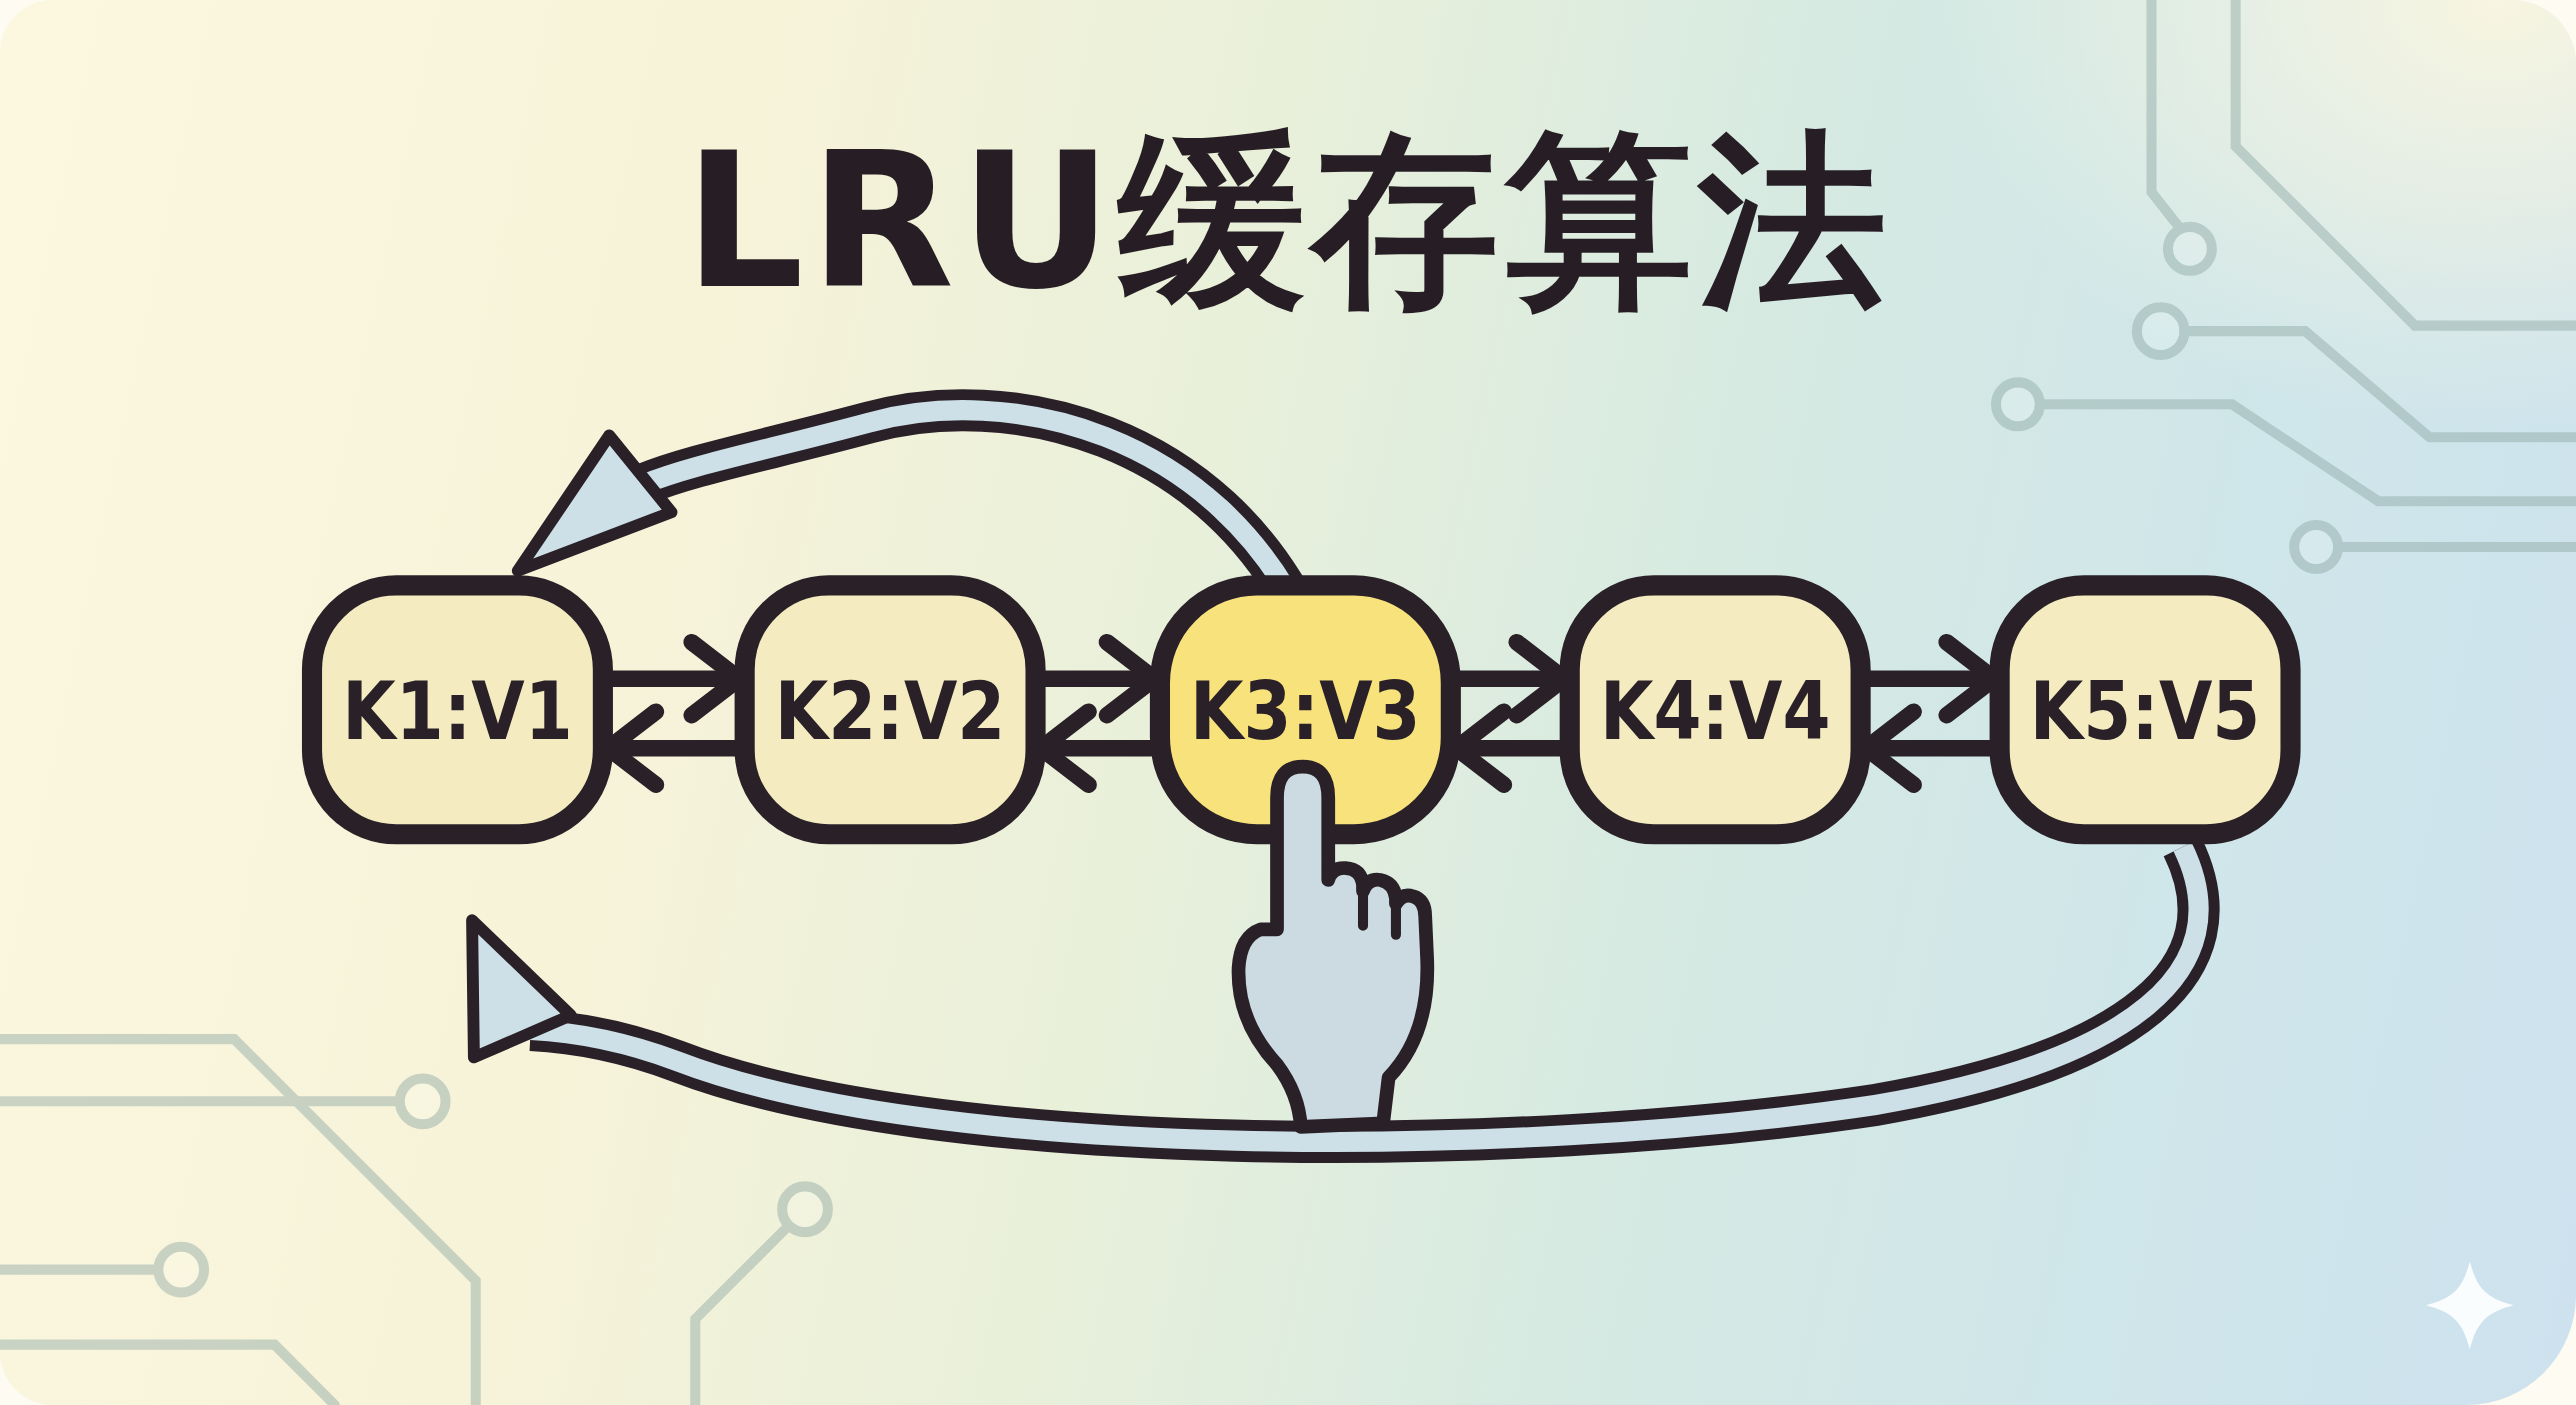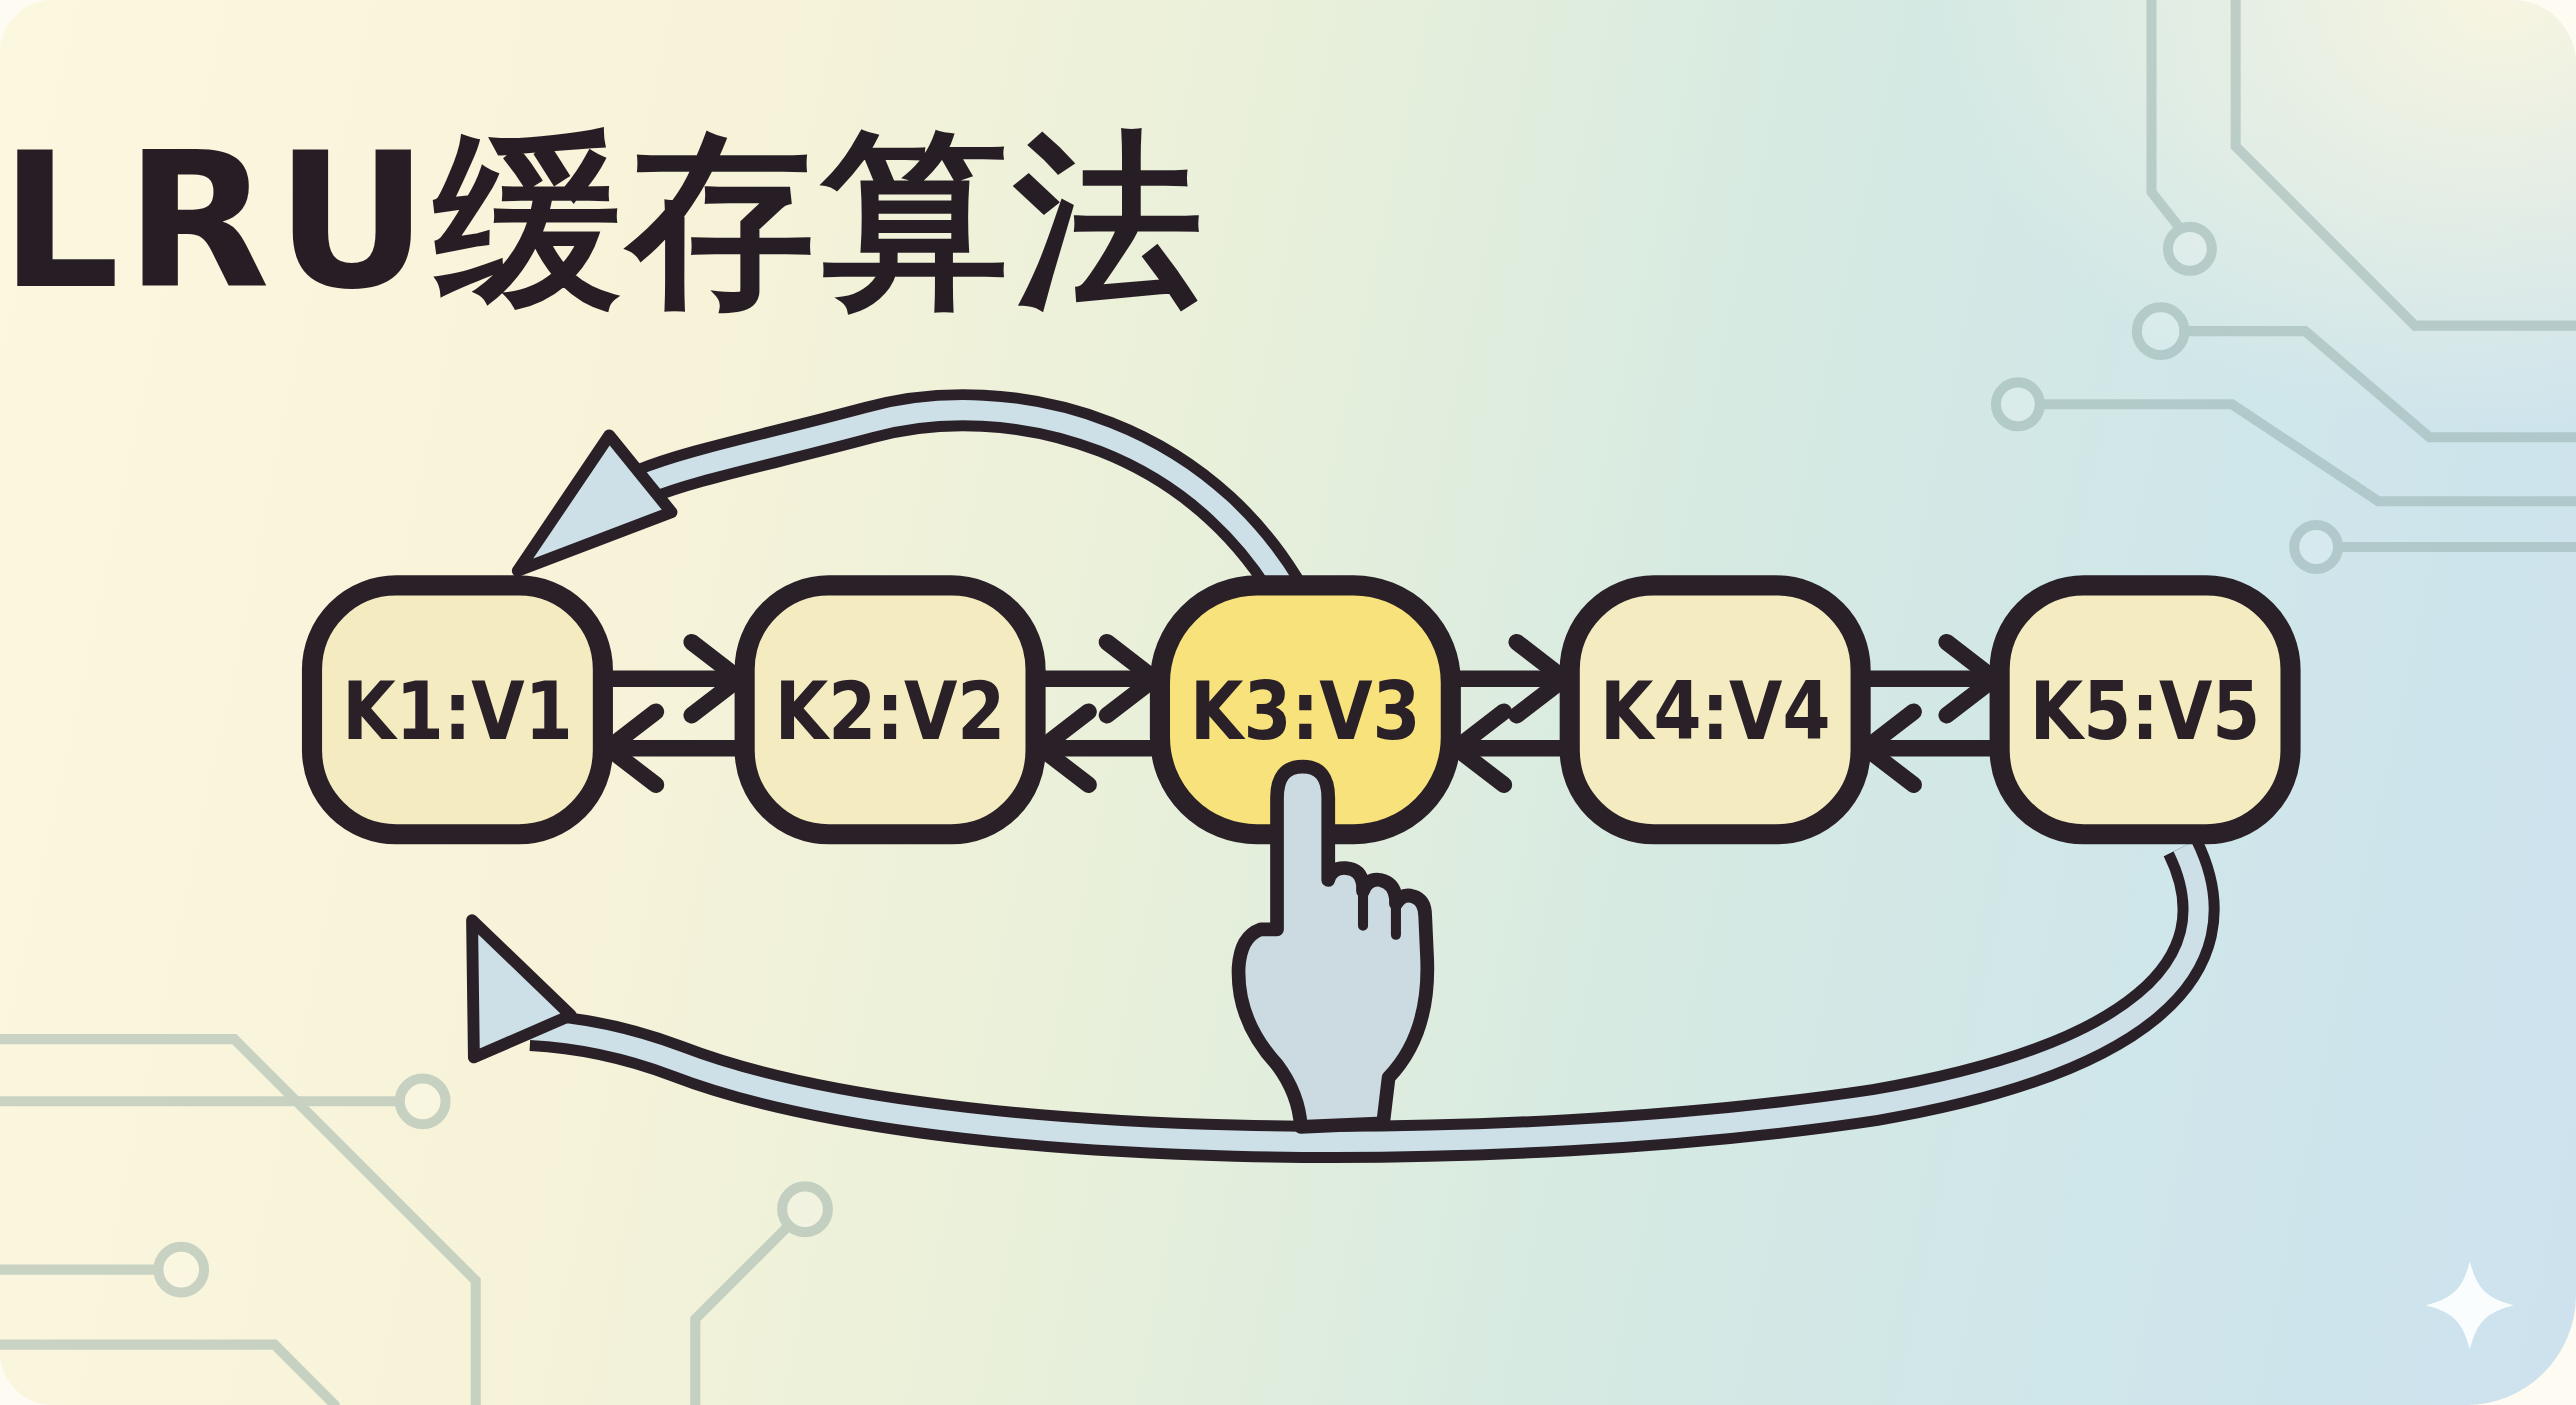--- a/index.html
+++ b/index.html
@@ -2,21 +2,21 @@
 <html style="font-size:14.6px"><head>
 <meta charset="utf-8">
 <style>
   html,body{margin:0;padding:0;background:#fdfbf2;}
   .stage{position:relative;width:2576px;height:1405px;overflow:hidden;background:#fdfbf2;
          font-family:"DejaVu Sans","Liberation Sans",sans-serif;}
   .card{position:absolute;inset:0;border-radius:53px 64px 110px 53px;overflow:hidden;
         background:
           radial-gradient(915px 695px at 97% 0%, rgba(250,246,224,.95), rgba(250,246,224,0) 62%),
           linear-gradient(102deg,#fcf8e0 0%,#f7f3d9 26%,#e9f0da 45%,#d6eae2 64%,#cfe6ea 82%,#cde2ee 100%);}
-  .title{position:absolute;left:0;right:0;top:108px;
+  .title{position:absolute;left:0;right:0;top:108px;text-align:center;
          font-size:188px;line-height:1.2;font-weight:bold;color:#261e24;letter-spacing:5.5px;}
   svg{position:absolute;left:0;top:0;}
   .node-label{font-weight:bold;font-size:88px;fill:#2a2128;}
 </style>
 </head>
 <body>
 
 <div class="stage">
   <div class="card">
 

